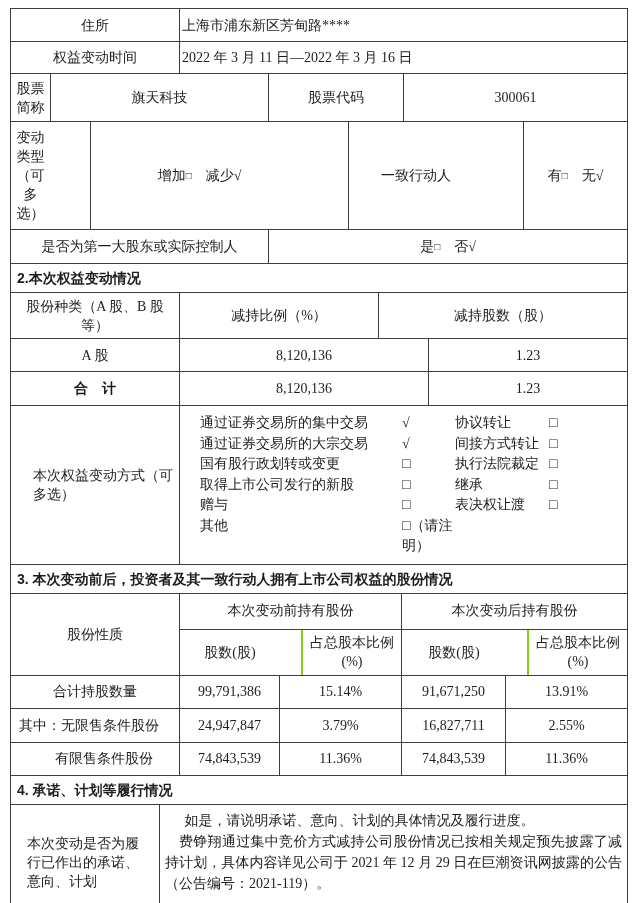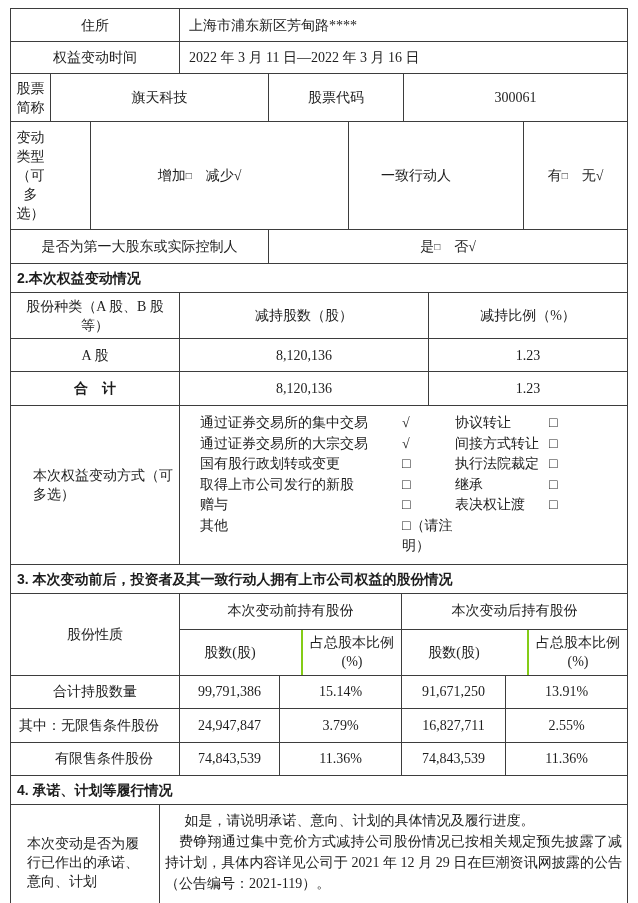--- a/index.html
+++ b/index.html
@@ -28,21 +28,21 @@
   .w249 { flex: 0 0 249px; } .w257 { flex: 0 0 257px; } .h32 { min-height: 32px; } .h33 { min-height: 33px; justify-content: space-between; }
   .h34 { min-height: 34px; } .h46 { min-height: 46px; } .h48 { min-height: 48px; }
   .h82 { min-height: 82px; } .h108 { min-height: 108px; gap: 40px; } .h117 { min-height: 117px; }
   .h137 { min-height: 137px; }
   .sec-title {
     font-family: "Liberation Sans", "DejaVu Sans", sans-serif;
     font-weight: bold; padding: 4px 6px; display: flex; align-items: center;
     min-height: 28px; line-height: 18px;
   }
   .bold { font-weight: bold; }
-  .padL10 { padding-left: 9px; }
+  .padL10 { padding-left: 2px; }
   .pad12 { padding-left: 12px; padding-right: 12px; }
   .sbox { font-size: 10px; }                 
   .gap14 { display: inline-block; width: 14px; }
   .vlabel { padding: 5px 2px; line-height: 19px; }
   .mlabel { padding: 0 4px 0 22px; }
   
   .grp { border-left: 1px solid #3d3d3d; display: flex; flex-direction: column; min-width: 0; }
   .grp-top { min-height: 36px; border-bottom: 1px solid #3d3d3d;
              display: flex; align-items: center; justify-content: center; }
   .grp-bot { flex: 1 1 auto; display: flex; }
@@ -118,22 +118,22 @@
         <span>√</span>
     </div>
   </div>
 
   <div class="row">
     <div class="sec-title fx">2.本次权益变动情况</div>
   </div>
 
   <div class="row h46">
     <div class="c w168 pad12">股份种类（A 股、B 股等）</div>
+    <div class="c fx">减持比例（%）</div>
     <div class="c w249">减持股数（股）</div>
-    <div class="c fx">减持比例（%）</div>
   </div>
 
   <div class="row h33">
     <div class="c w168">A 股</div>
     <div class="c w249">8,120,136</div>
     <div class="c fx">1.23</div>
   </div>
 
   <div class="row h34">
     <div class="c w168 bold">合　计</div>

